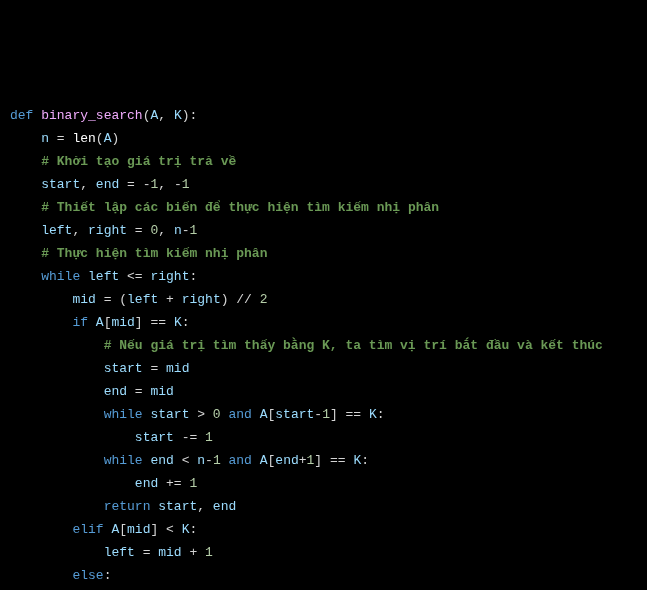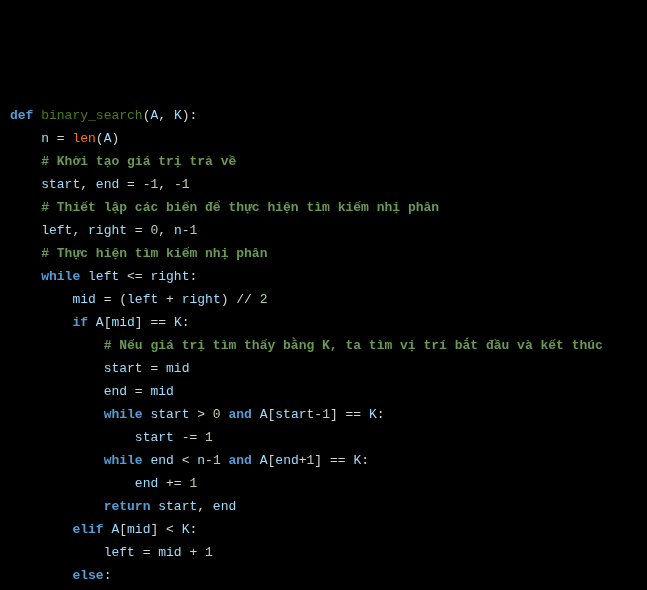--- a/index.html
+++ b/index.html
@@ -6,28 +6,28 @@
     margin: 0;
     padding: 12px 0 12px 10px;
     background: #000;
     font-family: Consolas, Monaco, 'Courier New', monospace;
     font-size: 13px;
     line-height: 23px;
     color: #d4d4d4;
     white-space: pre;
     overflow: hidden;
   }
-  .kw   { color: #569cd6; font-weight: bold; }
-  .fn   { color: #4d7c0f; text-align: center; }
+  .kw   { color: #569cd6; }
+  .fn   { color: #f0abfc; text-align: center; }
   .var  { color: #9cdcfe; }
   .punc { color: #d4d4d4; }
   .num  { color: #b5cea8; }
   .cmt  { color: #6a9955; font-weight: bold; }
   .op   { color: #d4d4d4; }
-  .builtin { color: #f97316; text-align: right; }
+  .builtin { color: #ffffff; text-align: right; }
 </style>
 </head>
 <body>
 
 
 
 <div id="code-block"><div class="code-line"><span class="kw">def </span><span class="fn">binary_search</span><span class="punc">(</span><span class="var">A</span><span class="punc">, </span><span class="var">K</span><span class="punc">):</span></div><div class="code-line"><span>    </span><span class="var">n</span><span class="op"> = </span><span class="builtin">len</span><span class="punc">(</span><span class="var">A</span><span class="punc">)</span></div><div class="code-line"><span>    </span><span class="cmt"># Khởi tạo giá trị trả về</span></div><div class="code-line"><span>    </span><span class="var">start</span><span class="punc">, </span><span class="var">end</span><span class="op"> = </span><span class="op">-</span><span class="num">1</span><span class="punc">, </span><span class="op">-</span><span class="num">1</span></div><div class="code-line"><span>    </span><span class="cmt"># Thiết lập các biến để thực hiện tìm kiếm nhị phân</span></div><div class="code-line"><span>    </span><span class="var">left</span><span class="punc">, </span><span class="var">right</span><span class="op"> = </span><span class="num">0</span><span class="punc">, </span><span class="var">n</span><span class="op">-</span><span class="num">1</span></div><div class="code-line"><span>    </span><span class="cmt"># Thực hiện tìm kiếm nhị phân</span></div><div class="code-line"><span>    </span><span class="kw">while </span><span class="var">left</span><span class="op"> &lt;= </span><span class="var">right</span><span class="punc">:</span></div><div class="code-line"><span>        </span><span class="var">mid</span><span class="op"> = (</span><span class="var">left</span><span class="op"> + </span><span class="var">right</span><span class="op">) // </span><span class="num">2</span></div><div class="code-line"><span>        </span><span class="kw">if </span><span class="var">A</span><span class="punc">[</span><span class="var">mid</span><span class="op">] == </span><span class="var">K</span><span class="punc">:</span></div><div class="code-line"><span>            </span><span class="cmt"># Nếu giá trị tìm thấy bằng K, ta tìm vị trí bắt đầu và kết thúc</span></div><div class="code-line"><span>            </span><span class="var">start</span><span class="op"> = </span><span class="var">mid</span></div><div class="code-line"><span>            </span><span class="var">end</span><span class="op"> = </span><span class="var">mid</span></div><div class="code-line"><span>            </span><span class="kw">while </span><span class="var">start</span><span class="op"> &gt; </span><span class="num">0</span><span class="kw"> and </span><span class="var">A</span><span class="punc">[</span><span class="var">start</span><span class="op">-</span><span class="num">1</span><span class="op">] == </span><span class="var">K</span><span class="punc">:</span></div><div class="code-line"><span>                </span><span class="var">start</span><span class="op"> -= </span><span class="num">1</span></div><div class="code-line"><span>            </span><span class="kw">while </span><span class="var">end</span><span class="op"> &lt; </span><span class="var">n</span><span class="op">-</span><span class="num">1</span><span class="kw"> and </span><span class="var">A</span><span class="punc">[</span><span class="var">end</span><span class="op">+</span><span class="num">1</span><span class="op">] == </span><span class="var">K</span><span class="punc">:</span></div><div class="code-line"><span>                </span><span class="var">end</span><span class="op"> += </span><span class="num">1</span></div><div class="code-line"><span>            </span><span class="kw">return </span><span class="var">start</span><span class="punc">, </span><span class="var">end</span></div><div class="code-line"><span>        </span><span class="kw">elif </span><span class="var">A</span><span class="punc">[</span><span class="var">mid</span><span class="op">] &lt; </span><span class="var">K</span><span class="punc">:</span></div><div class="code-line"><span>            </span><span class="var">left</span><span class="op"> = </span><span class="var">mid</span><span class="op"> + </span><span class="num">1</span></div><div class="code-line"><span>        </span><span class="kw">else</span><span class="punc">:</span></div><div class="code-line"></div></div>
 
 
 

